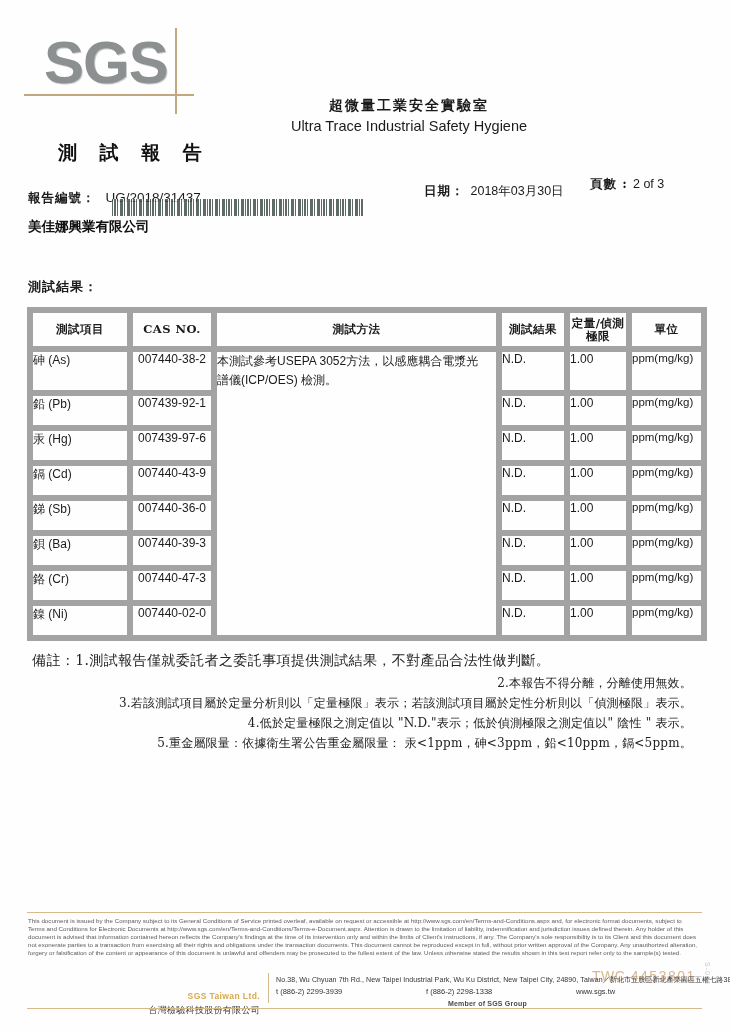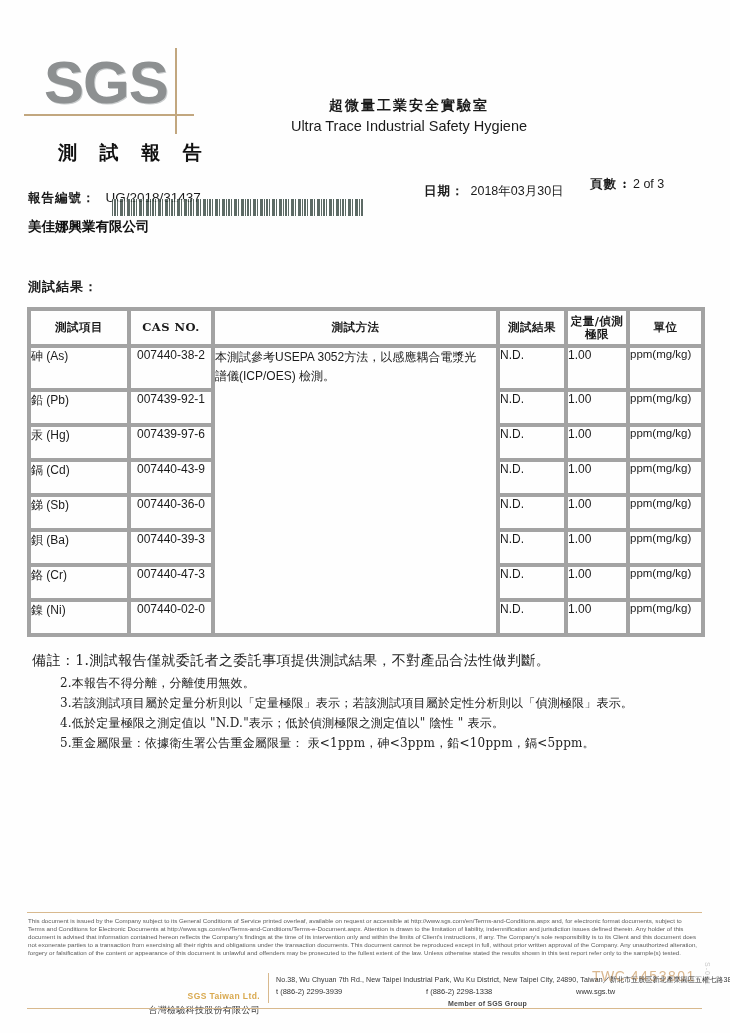--- a/index.html
+++ b/index.html
@@ -18,21 +18,21 @@
     height: 1033px;
     overflow: hidden;
     background: #fefefe;
     margin: 0 auto;
   }
 
   
   .logo-block {
     position: absolute;
     left: 44px;
-    top: 52px;
+    top: 32px;
     width: 135px;
     height: 72px;
   }
   .logo-text {
     font-family: "Liberation Sans", sans-serif;
     font-size: 60px;
     font-weight: bold;
     letter-spacing: -1px;
     color: #8d9091;
     line-height: 62px;
@@ -178,21 +178,21 @@
     top: 307px;
     width: 674px;
   }
   table.report {
     border-collapse: collapse;
     width: 100%;
     table-layout: fixed;
   }
   table.report th,
   table.report td {
-    border: 4px solid #a3a3a3;
+    border: 6px solid #a3a3a3;
     padding: 0;
     vertical-align: top;
   }
   table.report th {
     height: 33px;
     font-family: "DejaVu Serif", "Liberation Serif", serif;
     font-size: 11.5px;
     font-weight: bold;
     text-align: center;
     vertical-align: middle;
@@ -245,20 +245,21 @@
     font-size: 14px;
     letter-spacing: 0.4px;
     margin-bottom: 5px;
   }
   .remark-line {
     font-size: 12px;
     letter-spacing: 0.2px;
     margin-left: 28px;
     margin-bottom: 4px;
     line-height: 16px;
+    text-align: right;
   }
 
   
   .footer-rule {
     position: absolute;
     left: 27px;
     top: 912px;
     width: 675px;
     height: 1px;
     background: #d8b98e;

